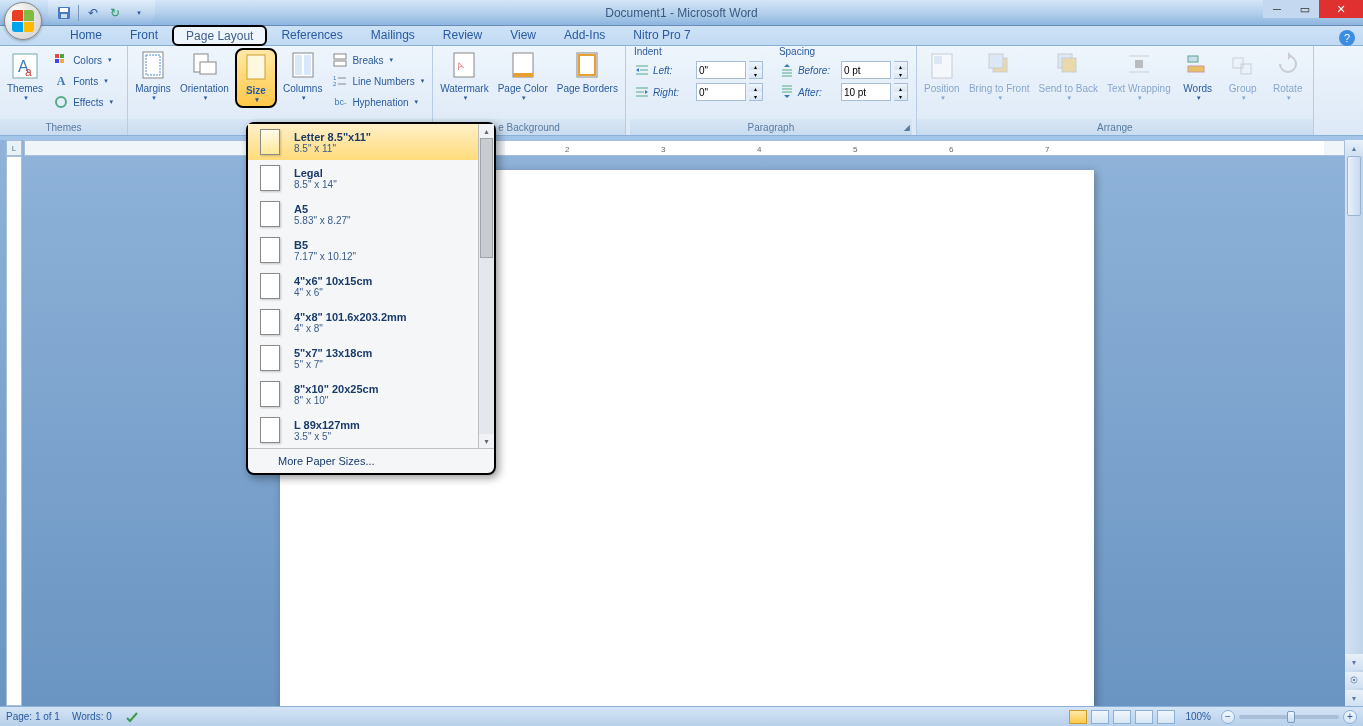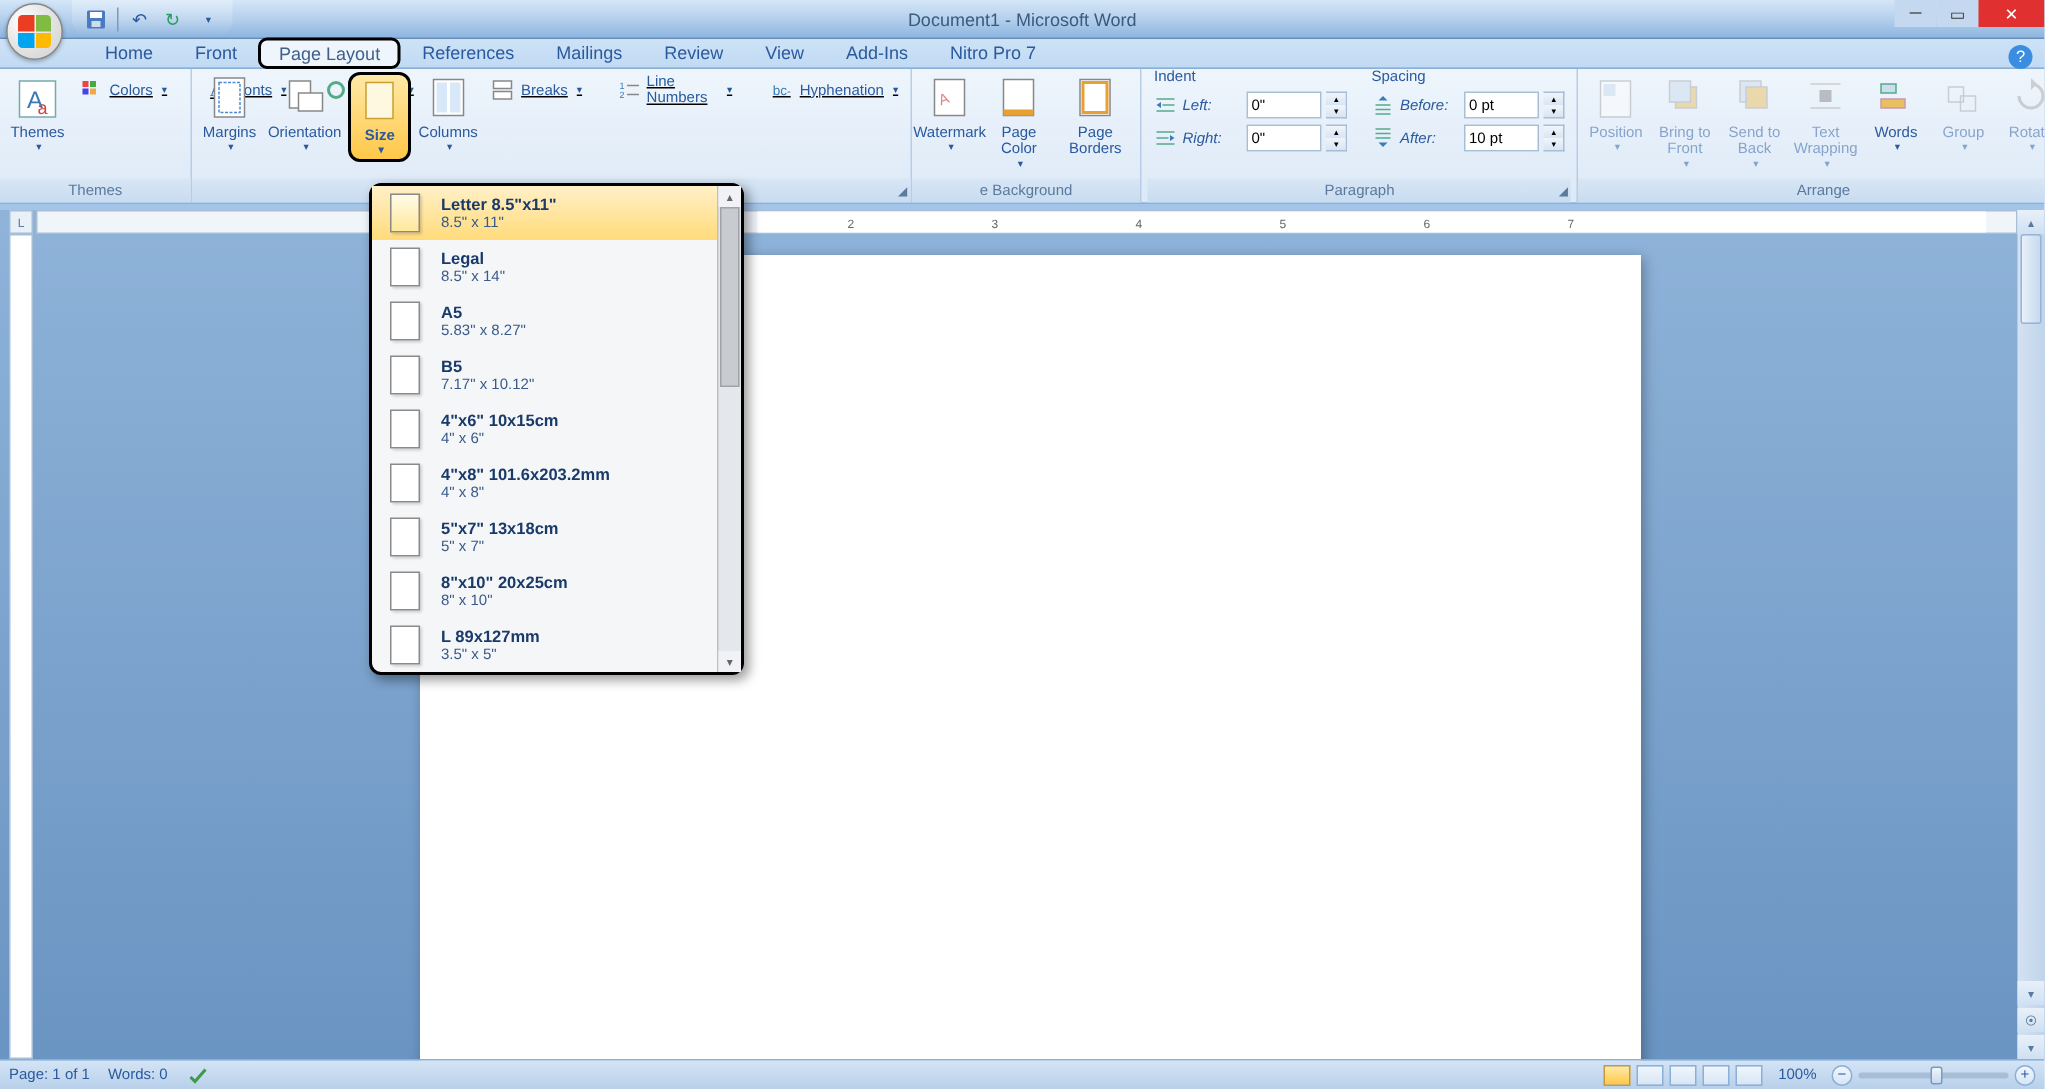--- a/index.html
+++ b/index.html
@@ -34,21 +34,21 @@
 .ribbon { height: 90px; background: linear-gradient(to bottom, #eef5fc 0%, #dde9f7 100%); border-bottom:1px solid #8ab0d8; display:flex;}
 .ribbon-group { border-right:1px solid #b8cde5; display:flex; flex-direction:column; padding: 2px 4px 0;}
 .ribbon-group-body { flex:1; display:flex; align-items:flex-start; gap:3px;}
 .ribbon-group-label { height:16px; font-size:10px; color:#5a7a9e; text-align:center; background: linear-gradient(to bottom, #d8e6f5, #c8dcf0); margin: 0 -4px; display:flex; align-items:center; justify-content:center; gap:4px; position:relative;}
 .group-launcher { position:absolute; right:2px; font-size:8px; color:#5a7a9e;}
 .big-btn { display:flex; flex-direction:column; align-items:center; padding: 2px 3px; cursor:pointer; border-radius:3px; min-width:42px;}
 .big-btn.active { background: linear-gradient(to bottom, #ffe9a8, #ffc848); border:1px solid #c99a2e;}
 .big-btn.highlighted { border: 2px solid #000; border-radius: 8px; font-weight: bold;}
 .big-btn-icon { width:32px; height:32px; display:flex; align-items:center; justify-content:center;}
 .big-btn-label { font-size:10px; color:#2a5a9e; text-align:center; line-height:11px; margin-top:1px;}
-.small-btn-col { display:flex; flex-direction:row; gap:17px; padding-top:2px;text-decoration:underline;}
+.small-btn-col { display:flex; flex-direction:column; gap:1px; padding-top:2px;}
 .small-btn { display:flex; align-items:center; gap:4px; padding:1px 4px; font-size:10px; color:#2a5a9e; cursor:pointer; height:20px; border-radius:2px;}
 .small-icon { width:16px; height:16px; display:inline-flex; align-items:center; justify-content:center; font-size:12px;}
 .dropdown-arrow { font-size:7px; color:#2a5a9e; margin-left:2px;}
 
 
 .para-row { display:flex; align-items:center; gap:3px; height:22px;}
 .para-label { font-size:10px; color:#2a5a9e; width:40px;font-style:italic;}
 .para-input { width:50px; height:18px; border:1px solid #a8bdd6; font-size:10px; padding:0 2px; background:#fff;}
 .spinner { width:14px; height:18px; display:flex; flex-direction:column; border:1px solid #a8bdd6; border-left:none;}
 .spinner div { flex:1; font-size:6px; display:flex; align-items:center; justify-content:center; background:linear-gradient(#f0f5fb,#d8e5f3); cursor:pointer;}
@@ -565,20 +565,21 @@
           <div class="size-name">L 89x127mm</div>
     <div class="size-dim">3.5" x 5"</div>
         </div>
       </div>
       <div class="size-scroll">
       <div class="size-scroll-arrow">▴</div>
       <div class="size-scroll-thumb"></div>
       <div class="size-scroll-arrow" style="position:absolute;bottom:0;left:0;right:0">▾</div>
     </div>
   </div>
+  <div class="size-menu-footer">More Paper Sizes...</div>
 </div>
 
 <div class="statusbar">
   <span>Page: 1 of 1</span>
   <span>Words: 0</span>
   <span class="small-icon">
       <svg width="14" height="14">
         <path d="M2 8 L5 11 L12 3" fill="none" stroke="#3a9a4a" stroke-width="2"></path>
       </svg>
     </span>

